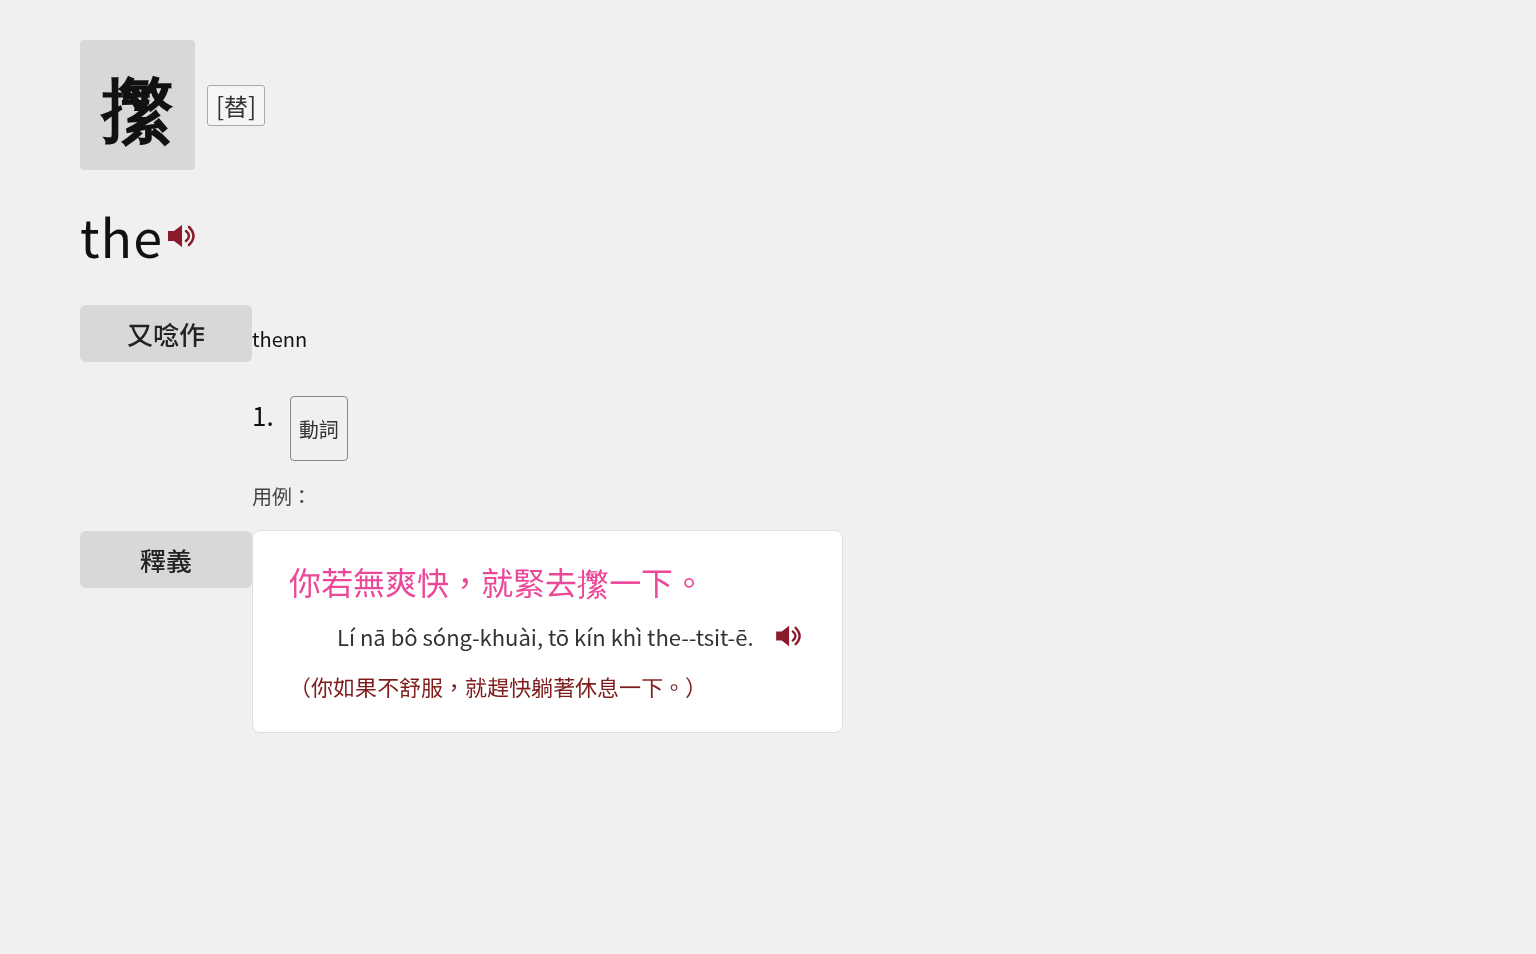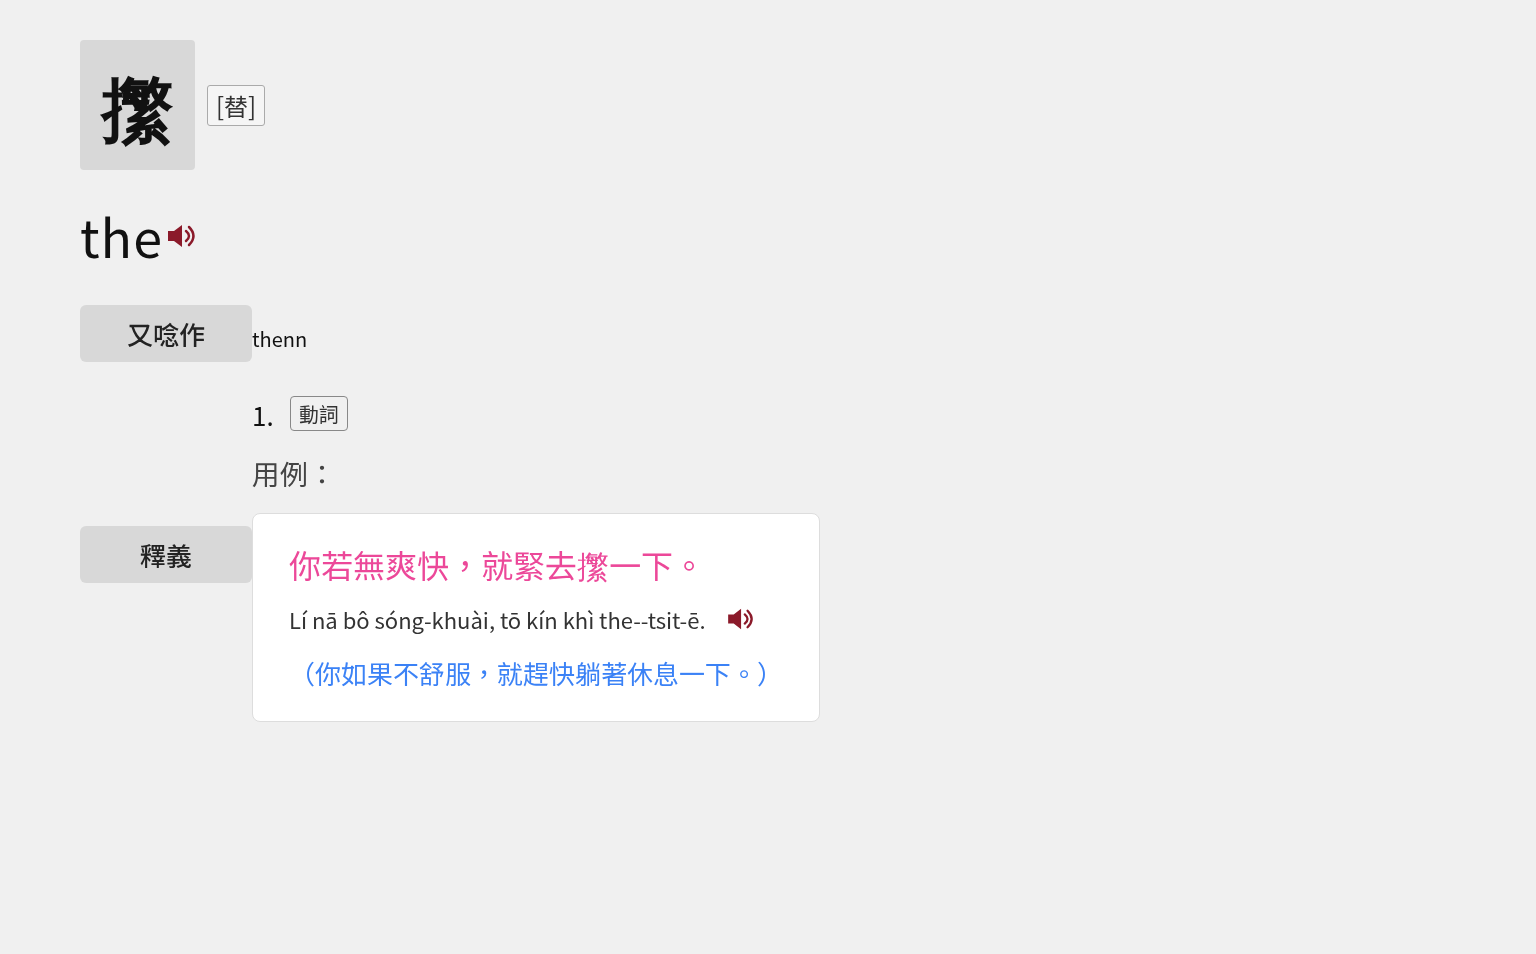--- a/index.html
+++ b/index.html
@@ -115,37 +115,37 @@
     .def-number {
       font-size: 26px;
       color: #111;
       padding-top: 4px;
     }
 
     .pos-tag {
       display: inline-block;
       border: 1px solid #888;
       border-radius: 4px;
-      padding: 2px 8px;
+      padding: 17px 8px;
       font-size: 20px;
       color: #333;
       margin-right: 10px;
       background: transparent;
       white-space: nowrap;
       margin-top: 4px;
     }
 
     .def-text {
       font-size: 26px;
       color: #111;
       display: inline;
     }
 
     .example-label {
-      font-size: 28px;
+      font-size: 20px;
       color: #444;
       margin-top: 12px;
       margin-bottom: 8px;
     }
 
     .example-box {
       background: #fff;
       border: 1px solid #ddd;
       border-radius: 8px;
       padding: 28px 36px;
@@ -164,25 +164,26 @@
       display: flex;
       align-items: center;
       gap: 20px;
       margin-bottom: 16px;
     }
 
     .example-romanization {
       font-size: 22px;
       color: #333;
       line-height: 1.5;
+      margin-left: 48px;
     }
 
     .example-translation {
-      font-size: 26px;
-      color: #3b82f6;
+      font-size: 22px;
+      color: #7f1d1d;
       line-height: 1.6;
     }
 
     .definition-inline {
       display: flex;
       align-items: flex-start;
       flex-wrap: wrap;
       gap: 4px;
     }
   </style>

